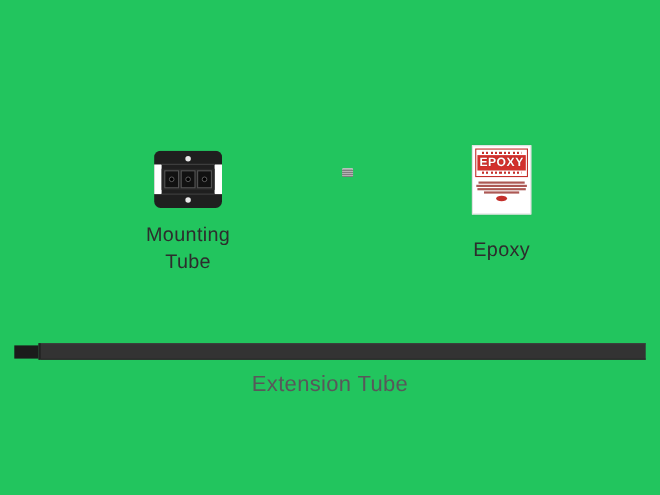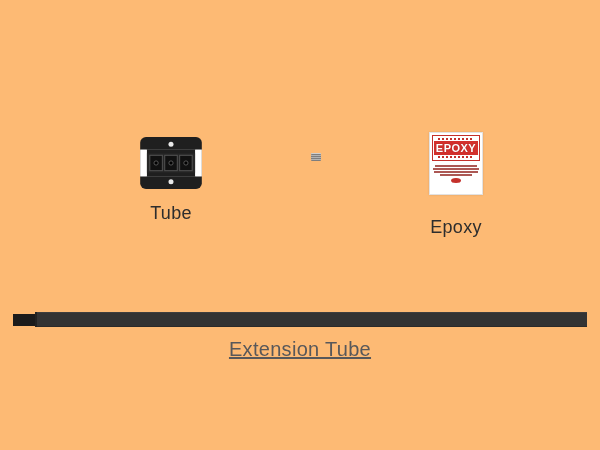--- a/index.html
+++ b/index.html
@@ -3,21 +3,21 @@
 <meta charset="utf-8">
 <style>
   * { margin: 0; padding: 0; box-sizing: border-box; }
   html, body { background: #ffffff; }
   body { font-family: "Liberation Sans", sans-serif; }
 
   .canvas {
     position: relative;
     width: 600px;
     height: 450px;
-    background: #fdba74;
+    background: #22c55e;
     overflow: hidden;
   }
 
   
   .part-label {
     position: absolute;
     width: 150px;
     text-align: center;
     font-size: 18px;
     line-height: 25px;
@@ -29,21 +29,20 @@
   .label-epoxy          { left: 381px; top: 215px; }
 
   .tube-label {
     position: absolute;
     left: 0; top: 338px;
     width: 600px;
     text-align: center;
     font-size: 20px;
     color: #58585a;
     letter-spacing: 0.3px;
-    text-decoration: underline;
   }
 
   
   .plate-icon {
     position: absolute;
     left: 140px; top: 137px;
     width: 62px; height: 52px;
   }
 
   
@@ -161,20 +160,21 @@
     <div class="epoxy-fineprint">
       <div class="fineprint-line fp-1"></div>
       <div class="fineprint-line fp-2"></div>
       <div class="fineprint-line fp-3"></div>
       <div class="fineprint-line fp-4"></div>
     </div>
     <div class="epoxy-seal"></div>
   </div>
 
   <div class="part-label label-mounting-plate">
+    <div>Mounting</div>
     <div>Tube</div>
   </div>
 
 
   <div class="part-label label-epoxy">
     <div>Epoxy</div>
   </div>
 
   <div class="tube-tip"></div>
   <div class="tube-body"></div>

